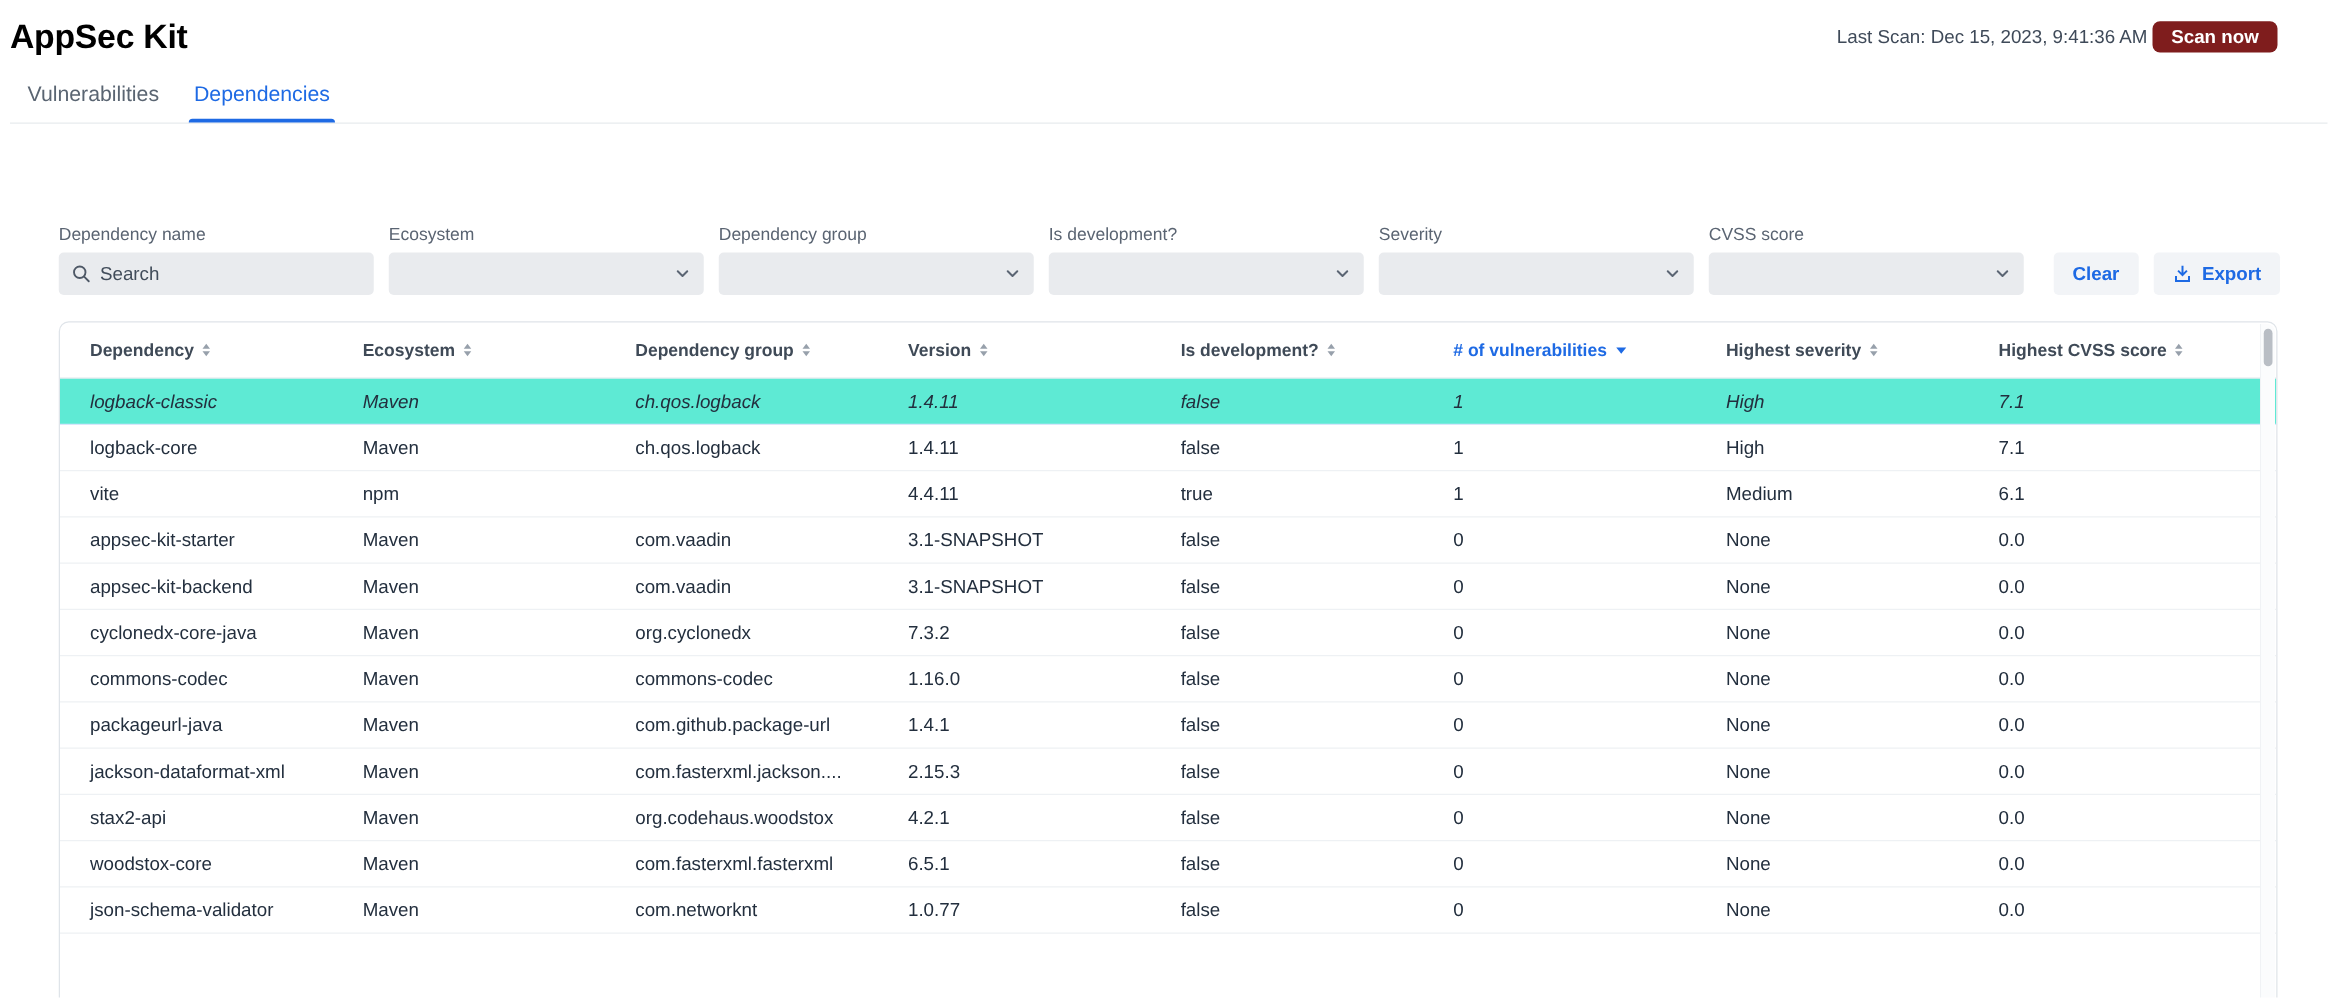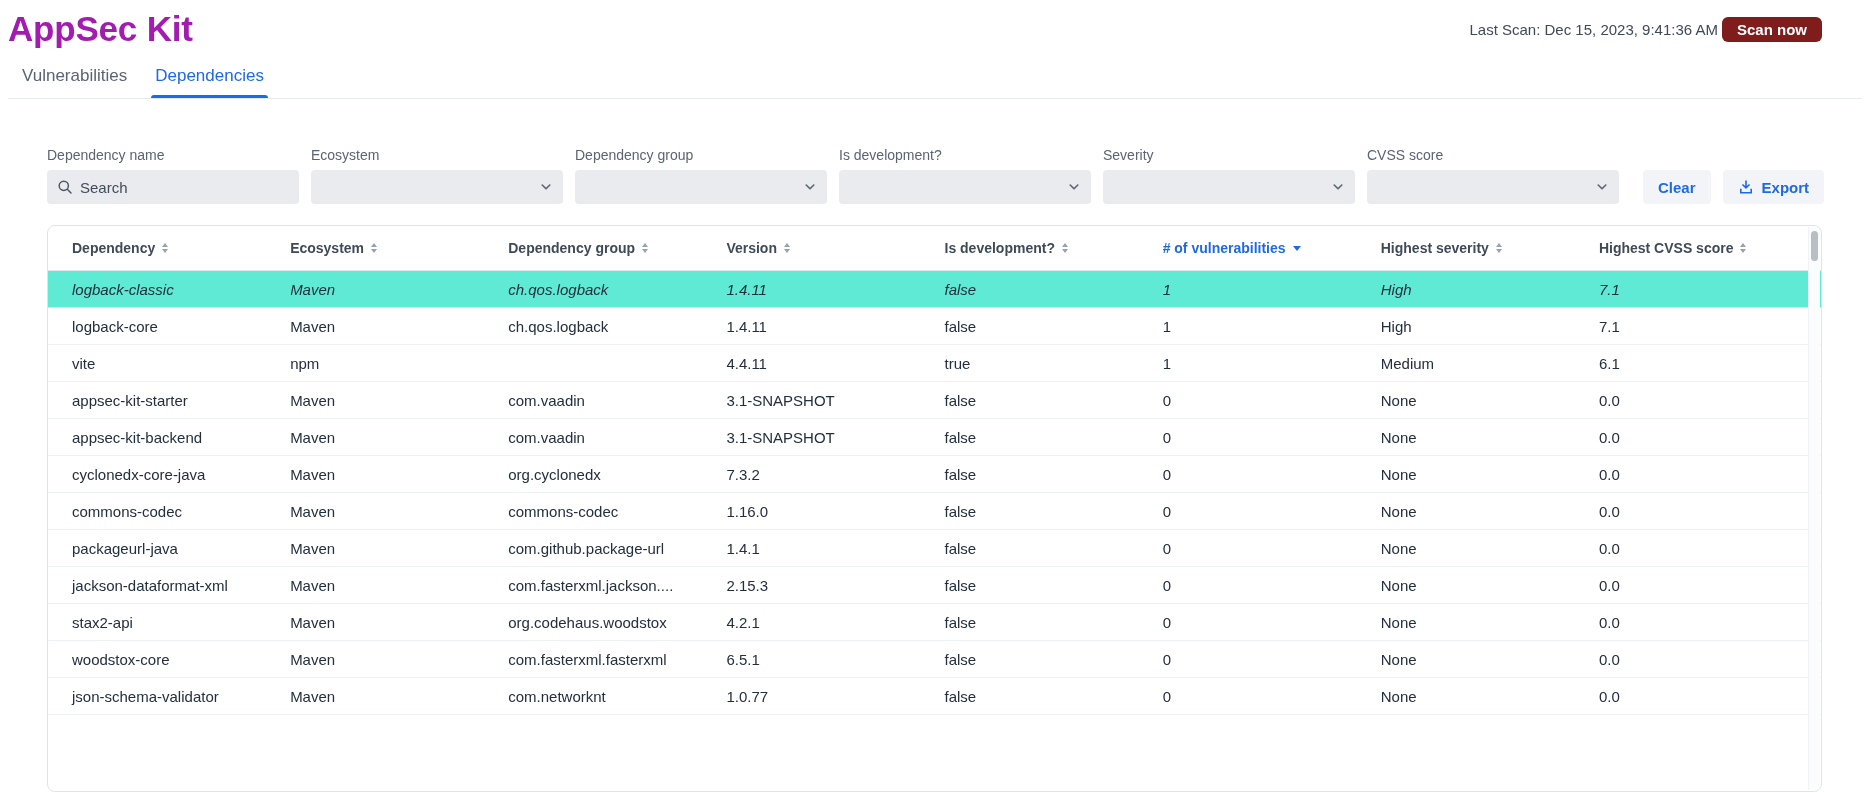--- a/index.html
+++ b/index.html
@@ -1,38 +1,38 @@
 <!DOCTYPE html>
 <html><head>
 <meta charset="utf-8">
 <style>
   * { box-sizing: border-box; margin: 0; padding: 0; }
   html, body { width: 1870px; height: 798px; background: #ffffff; overflow: hidden;
     font-family: "Liberation Sans", sans-serif; }
 
   
   .topbar { display: flex; align-items: center; padding: 10px 48px 0 8px; height: 48px; }
-  .app-title { font-size: 35px; font-weight: 600; color: #a21caf; letter-spacing: -0.2px; }
+  .app-title { font-size: 27px; font-weight: 600; color: #000000; letter-spacing: -0.2px; }
   .topbar-right { margin-left: auto; display: flex; align-items: center; gap: 4px; }
   .last-scan { font-size: 15px; color: #3f4a59; }
   .scan-btn { background: #7f1d1d; color: #ffffff; font-size: 15px; font-weight: 600;
     border: none; border-radius: 6px; height: 25px; padding: 0 15px; cursor: pointer;
     font-family: inherit; }
 
   
   .tabs-wrap { margin: 14px 8px 0 8px; border-bottom: 1px solid #e8ebee; }
   .tabs { display: flex; text-align: center; }
   .tab { position: relative; padding: 4px 14px 12px 14px; font-size: 17px; color: #5a6572;
     cursor: pointer; }
   .tab.active { color: #1e6ae4; font-weight: 500; }
   .tab.active::after { content: ""; position: absolute; left: 10px; right: 10px; bottom: 0;
     height: 3px; border-radius: 3px 3px 0 0; background: #1e6ae4; }
 
   
-  .filters { display: flex; align-items: flex-end; margin: 48px 48px 0 47px; gap: 12px; }
+  .filters { display: flex; align-items: flex-end; margin: 80px 48px 0 47px; gap: 12px; }
   #filter-fields { display: contents; }
   .filter { width: 252px; flex: none; }
   .filter-label { display: block; font-size: 14px; color: #5a6472; margin-bottom: 7px; }
   .control { height: 34px; background: #e9ebee; border-radius: 4px; display: flex;
     align-items: center; padding: 0 10px; cursor: pointer; }
   .search-box input { flex: 1; min-width: 0; background: transparent; border: none; outline: none;
     font-size: 15px; color: #2b3646; margin-left: 7px; font-family: inherit; }
   .search-box input::placeholder { color: #414c5a; opacity: 1; }
   .select-box { justify-content: space-between; }
   .spacer { flex: 1; }

